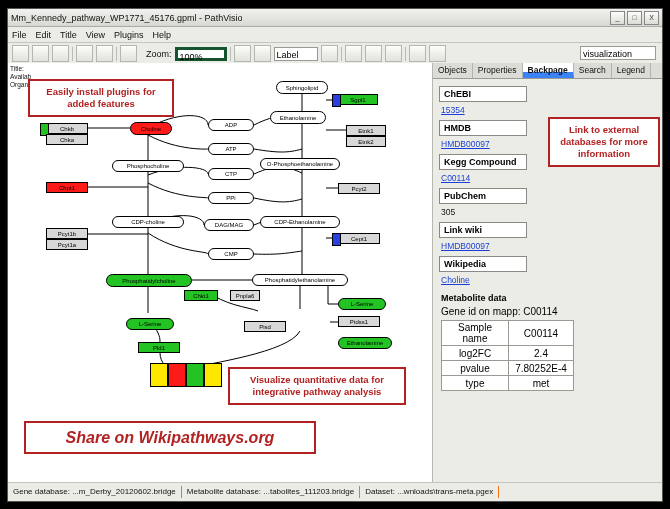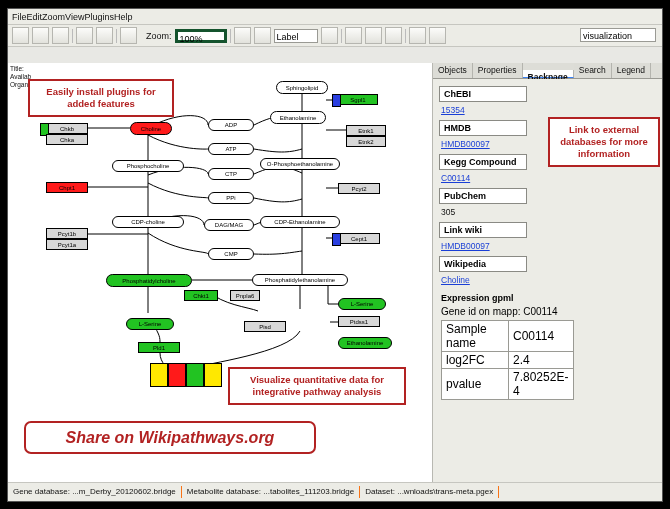--- a/index.html
+++ b/index.html
@@ -6,21 +6,21 @@
   body{width:670px;height:509px;background:#000;font-family:"Liberation Sans",sans-serif;overflow:hidden;}
   .app{position:absolute;left:7px;top:8px;width:656px;height:494px;background:#e8e8e4;border:1px solid #555;box-sizing:border-box;}
 
   
   .titlebar{height:17px;background:linear-gradient(#f2f2ee,#d8d8d2);border-bottom:1px solid #aaa;display:flex;align-items:center;padding:0 3px;}
   .titlebar .ttext{font-size:9px;color:#111;white-space:nowrap;overflow:hidden;}
   .winbtns{margin-left:auto;display:flex;gap:2px;}
   .winbtn{width:13px;height:12px;border:1px solid #888;background:linear-gradient(#fdfdfd,#dcdcd6);font-size:7px;line-height:11px;text-align:center;color:#333;}
 
   
-  .menubar{height:15px;background:#ececE6;border-bottom:1px solid #c6c6c0;display:flex;align-items:center;padding-left:4px;}
+  .menubar{height:15px;background:#ececE6;border-bottom:1px solid #c6c6c0;display:flex;align-items:center;padding-left:4px;gap:9px;}
   .menubar span{font-size:9px;color:#111;}
 
   
   .toolbar{height:21px;background:#ececE6;border-bottom:1px solid #c6c6c0;display:flex;align-items:center;padding-left:4px;gap:3px;position:relative;}
   .tbtn{width:15px;height:15px;border:1px solid #b6b6b0;background:linear-gradient(#fcfcfa,#e2e2dc);display:inline-block;}
   .tbtn.sep{width:1px;border:none;background:#bbb;height:14px;}
   .zoomlbl{font-size:9px;margin-left:6px;color:#111;}
   .zoombox{width:52px;height:14px;border:3px solid #14532d;background:#fff;font-size:9px;line-height:14px;padding-left:2px;box-sizing:border-box;}
   .combo{height:14px;border:1px solid #9a9a94;background:#fff;font-size:9px;line-height:14px;padding-left:2px;box-sizing:border-box;position:relative;}
   .vizcombo{position:absolute;right:6px;top:3px;width:76px;}
@@ -33,55 +33,63 @@
   
   .infocol{position:absolute;left:2px;top:2px;font-size:6.5px;color:#111;line-height:8px;}
 
   
   .statusbar{position:absolute;left:0;right:0;bottom:0;height:18px;background:#ececE6;border-top:1px solid #c6c6c0;display:flex;align-items:center;}
   .statusbar .cell{font-size:8px;color:#111;padding:0 5px;border-right:1px solid #f97316;height:12px;line-height:12px;}
 
   
   .tabs{display:flex;height:15px;border-bottom:1px solid #9a9a94;background:#ddddd7;text-align:center;}
   .tab{font-size:8.5px;padding:0 5px;line-height:14px;border-right:1px solid #b4b4ae;color:#111;background:#dcdcd6;}
-  .tab.active{background:#fff;font-weight:bold;border-bottom:1px solid #3b82f6;margin-top:7px;}
+  .tab.active{background:#fff;font-weight:bold;border-bottom:6px solid #3b82f6;}
   .sidebody{flex:1;background:#ececE6;overflow:hidden;position:relative;padding:4px 6px;}
   .sechead{background:#fff;border:1px solid #8a8a84;font-size:9px;font-weight:bold;padding:2px 4px;margin-top:5px;display:inline-block;min-width:78px;}
   .sechead:first-child{margin-top:0;}
   .link{color:#1a3fd6;text-decoration:underline;font-size:8.5px;display:block;margin:3px 0 0 2px;}
   .plain{color:#111;font-size:8.5px;display:block;margin:3px 0 0 2px;}
   .exprhead{font-size:9px;font-weight:bold;margin:8px 0 3px 2px;}
   .geneid{font-size:10px;margin:2px 0 3px 2px;}
   table.datatbl{border-collapse:collapse;margin-left:2px;}
-  table.datatbl td{border:1px solid #9a9a94;background:#fff;font-size:12px;padding:1px 4px;height:12px;}
+  table.datatbl td{border:1px solid #9a9a94;background:#fff;font-size:10px;padding:1px 4px;height:12px;text-align:center;}
   table.datatbl td.k{width:58px;}
   table.datatbl td.v{width:56px;}
 
   
   .node{position:absolute;box-sizing:border-box;font-size:6px;color:#000;text-align:center;border:1px solid #000;background:#fff;line-height:1;display:flex;align-items:center;justify-content:center;}
   .met{border-radius:9px;background:#fff;}
   .gene{background:#d8d8d8;}
   .green{background:#22c322;}
   .red{background:#ff1a1a;}
   svg.paths{position:absolute;left:0;top:0;width:424px;height:420px;}
 
   
   .callout{position:absolute;background:#fff;border:2px solid #b22222;color:#b22222;font-weight:bold;text-align:center;font-size:9.5px;line-height:12px;padding:5px 7px;box-sizing:border-box;z-index:40;}
   .callout.big{font-size:16px;line-height:19px;font-style:italic;}
 </style>
 </head>
 <body>
 
 <div class="app">
 
+  <div class="titlebar">
+    <span class="ttext">Mm_Kennedy_pathway_WP1771_45176.gpml - PathVisio</span>
+    <span class="winbtns">
+      <span class="winbtn">_</span>
+      <span class="winbtn">□</span>
+      <span class="winbtn">X</span>
+    </span>
+  </div>
 
   <div class="menubar">
     <span>File</span>
     <span>Edit</span>
-    <span>Zoom</span>
+    <span>Title</span>
     <span>View</span>
     <span>Plugins</span>
     <span>Help</span>
   </div>
 
   <div class="toolbar">
     <span class="tbtn"></span>
     <span class="tbtn"></span>
     <span class="tbtn"></span>
     <span class="tbtn sep"></span>
@@ -194,21 +202,21 @@
           <div style="position: absolute; left: 142px; top: 300px; width: 72px; height: 24px;">
             <span style="position: absolute; left: 0px; top: 0px; width: 18px; height: 24px; background: rgb(255, 232, 0); border: 1px solid rgb(0, 0, 0); box-sizing: border-box;"></span>
             <span style="position: absolute; left: 18px; top: 0px; width: 18px; height: 24px; background: rgb(255, 26, 26); border: 1px solid rgb(0, 0, 0); box-sizing: border-box;"></span>
             <span style="position: absolute; left: 36px; top: 0px; width: 18px; height: 24px; background: rgb(34, 195, 34); border: 1px solid rgb(0, 0, 0); box-sizing: border-box;"></span>
             <span style="position: absolute; left: 54px; top: 0px; width: 18px; height: 24px; background: rgb(255, 232, 0); border: 1px solid rgb(0, 0, 0); box-sizing: border-box;"></span>
           </div>
         </div>
 
       <div class="callout" style="left:20px;top:16px;width:146px;">Easily install plugins for added features</div>
       <div class="callout" style="left:220px;top:304px;width:178px;">Visualize quantitative data  for integrative pathway analysis</div>
-      <div class="callout big" style="left:16px;top:358px;width:292px;border-radius:7px;">Share on Wikipathways.org</div>
+      <div class="callout big" style="left:16px;top:358px;width:292px;">Share on Wikipathways.org</div>
     </div>
 
     <div class="sidebar">
       <div class="tabs">
         <div class="tab">Objects</div>
         <div class="tab">Properties</div>
         <div class="tab active">Backpage</div>
         <div class="tab">Search</div>
         <div class="tab">Legend</div>
       </div>
@@ -224,36 +232,40 @@
 
         <div class="sechead">PubChem</div>
         <span class="plain">305</span>
 
         <div class="sechead">Link wiki</div>
         <a class="link">HMDB00097</a>
 
         <div class="sechead">Wikipedia</div>
         <a class="link">Choline</a>
 
-        <div class="exprhead">Expression gpml</div>
+        <div class="exprhead">Metabolite data</div>
         <div class="geneid">Gene id on mapp: C00114</div>
         <table class="datatbl">
           <tbody>
               <tr>
             <td class="k">Sample name</td>
             <td class="v">C00114</td>
           </tr>
           <tr>
             <td class="k">log2FC</td>
             <td class="v">2.4</td>
           </tr>
           <tr>
             <td class="k">pvalue</td>
             <td class="v">7.80252E-4</td>
           </tr>
+          <tr>
+            <td class="k">type</td>
+            <td class="v">met</td>
+          </tr>
         </tbody>
           </table>
       </div>
     </div>
   </div>
 
   <div class="statusbar">
     <span class="cell">Gene database: ...m_Derby_20120602.bridge</span>
     <span class="cell">Metabolite database: ...tabolites_111203.bridge</span>
     <span class="cell">Dataset: ...wnloads\trans-meta.pgex</span>

